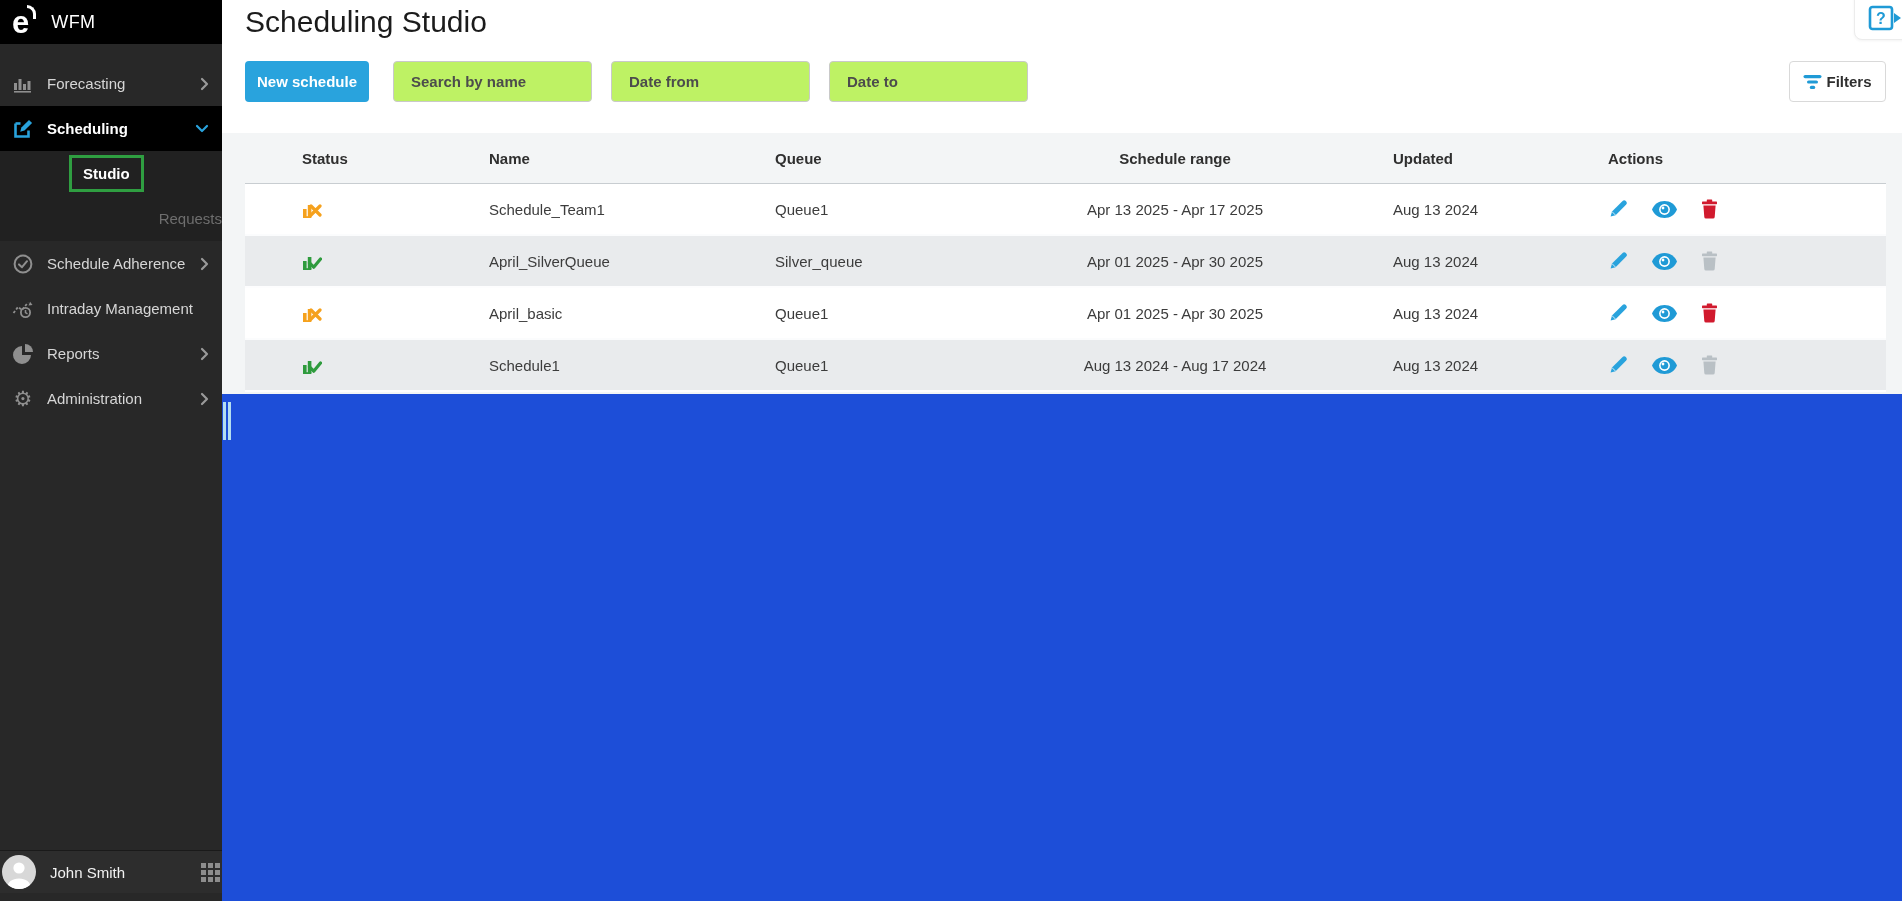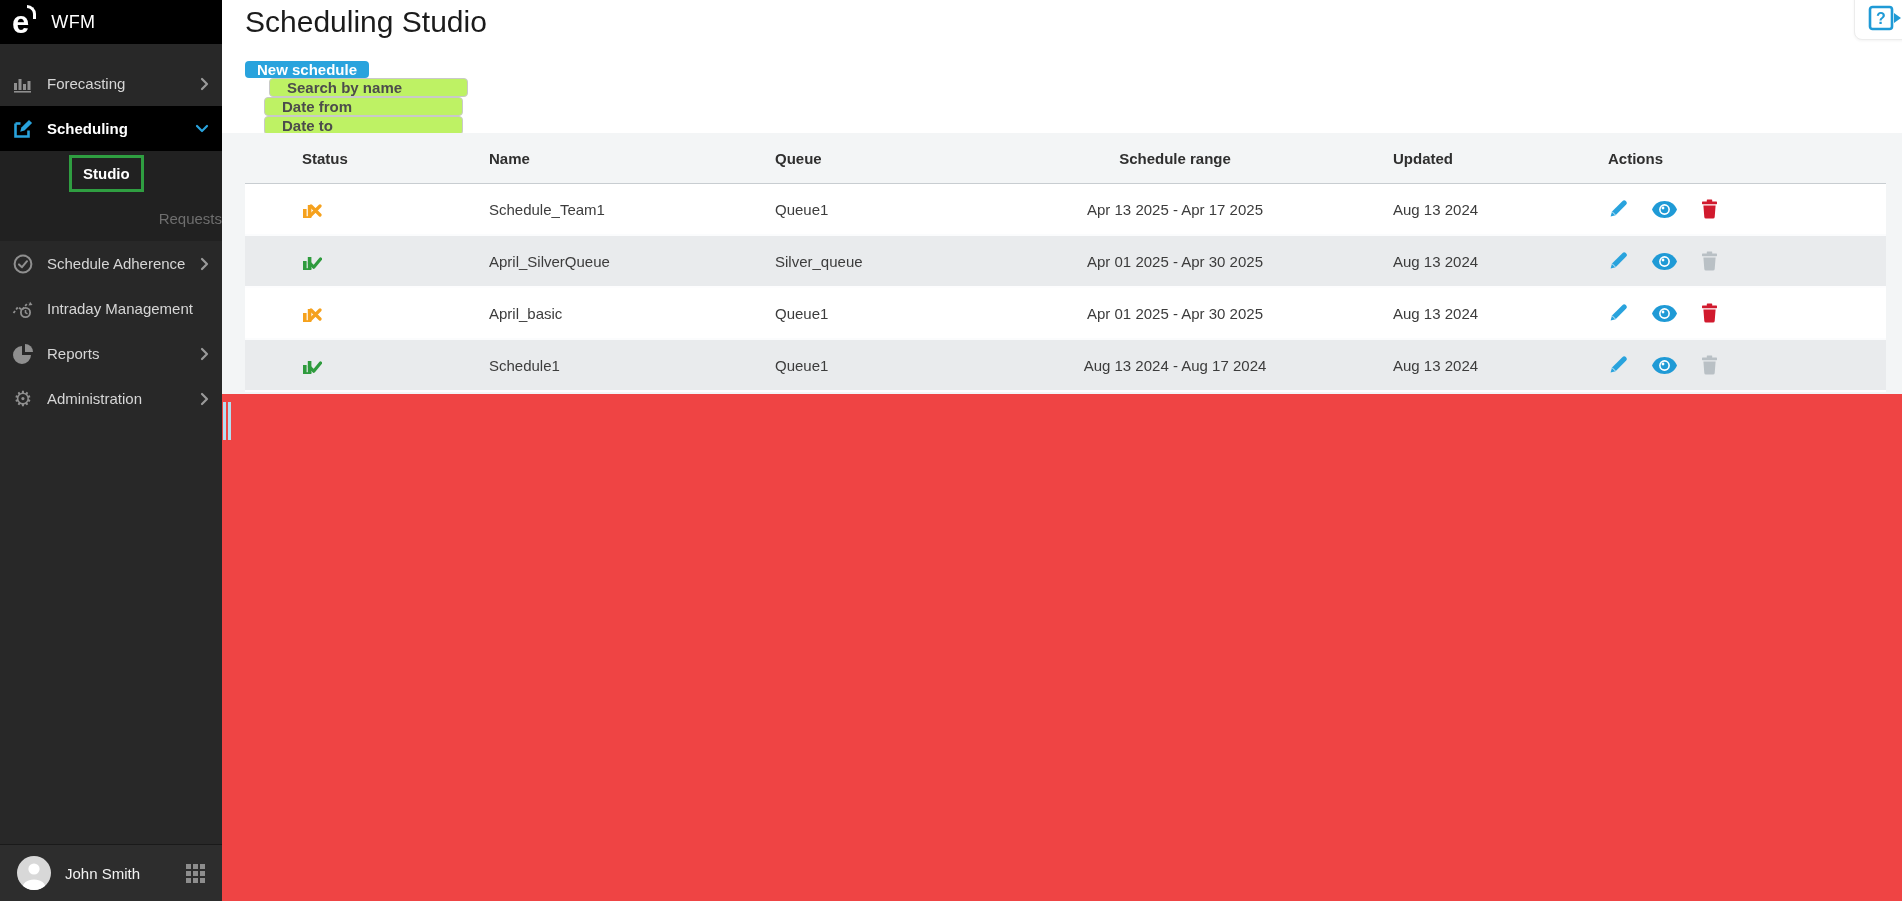--- a/index.html
+++ b/index.html
@@ -24,56 +24,56 @@
   .nav-item .chev { position:absolute; right:13px; display:flex; }
   .nav-item.active-parent { background:#000000; }
   .nav-item.active-parent .label { color:#fff; font-weight:700; }
   .subsection { background:#212121; }
   .sub-item { height:45px; display:flex; align-items:center; padding-left:72px;
               font-size:15px; cursor:pointer; }
   .sub-item .studio-box { border:3px solid #2f9e41; color:#fff; font-weight:700;
               padding:7px 11px; margin-left:-3px; }
   .sub-item.dimmed { color:#6e6e6e;justify-content:flex-end; }
 
-  .side-footer { position:absolute; left:0; right:0; bottom:0; height:57px;
+  .side-footer { position:absolute; left:0; right:0; bottom:8px; height:43px;
                  background:#2d2d2d; border-top:1px solid #1a1a1a;
-                 display:flex; align-items:center; padding:0 17px; }
+                 display:flex; align-items:center; padding:0 2px; }
   .avatar { width:34px; height:34px; border-radius:50%; background:#d8d8d8; overflow:hidden;
             display:flex; align-items:flex-end; justify-content:center; }
   .user-name { margin-left:14px; color:#f2f2f2; font-size:15px; }
   .grid-icon { margin-left:auto; display:grid; grid-template-columns:repeat(3,5px);
                grid-auto-rows:5px; gap:2px; cursor:pointer; }
   .grid-icon span { background:#8d8d8d; }
 
   
   .main { position:absolute; left:222px; top:0; right:0; height:901px; background:#fff; }
   .page-title { position:absolute; top:5px; left:23px; font-size:30px; color:#1b1b1b;
                 font-weight:400; }
 
   .toolbar { position:absolute; top:61px; left:23px; right:16px; height:41px;
-             display:flex; align-items:stretch;flex-direction:column; }
+             display:flex; align-items:stretch; }
   .btn-new { width:124px; background:#29a3dd; color:#fff; border:none; border-radius:4px;
              font-weight:700; font-size:15px; font-family:inherit; cursor:pointer; }
   .tb-input { width:199px; margin-left:24px; border:1px solid #c9c9c9; border-radius:4px;
               padding-left:17px; font-size:15px; font-weight:700; color:#333;
               font-family:inherit; background:#bef264; }
   .tb-input + .tb-input { margin-left:19px; }
   .tb-input::placeholder { color:#4c4c4c; font-weight:700; opacity:1; }
   .btn-filters { margin-left:auto; width:97px; background:#fff; border:1px solid #d9d9d9;
                  border-radius:4px; display:flex; align-items:center; justify-content:center;
                  gap:4px; font-weight:700; color:#2f2f2f; font-size:15px;
                  font-family:inherit; cursor:pointer; }
 
   .help-card { position:absolute; top:-10px; right:-14px; width:62px; height:50px;
                background:#fff; border:1px solid #ececec; border-radius:8px;
                box-shadow:0 1px 3px rgba(0,0,0,.05); }
   .help-icon { position:absolute; top:5px; right:0; cursor:pointer; }
 
   
-  .content-gray { position:absolute; top:133px; left:0; right:0; bottom:0; background:#ef4444; }
+  .content-gray { position:absolute; top:133px; left:0; right:0; bottom:0; background:#1d4ed8; }
   .table-band { background:#f3f5f6; padding:0 16px 2px 23px; }
   .grid-cols { display:grid; grid-template-columns:244px 286px 225px 350px 250px 1fr; }
   .thead { height:51px; align-items:center; border-bottom:1px solid #c8cdd1;
            font-weight:700; color:#2f2f2f; font-size:15px; }
   .th-status, .cell-status { padding-left:57px; }
   .th-range, .cell-range { text-align:center; }
   .th-updated, .cell-updated { padding-left:43px; }
   .th-actions { padding-left:8px; }
 
   .trow { height:52px; align-items:center; background:#fff; border-bottom:2px solid #fbfcfd;

